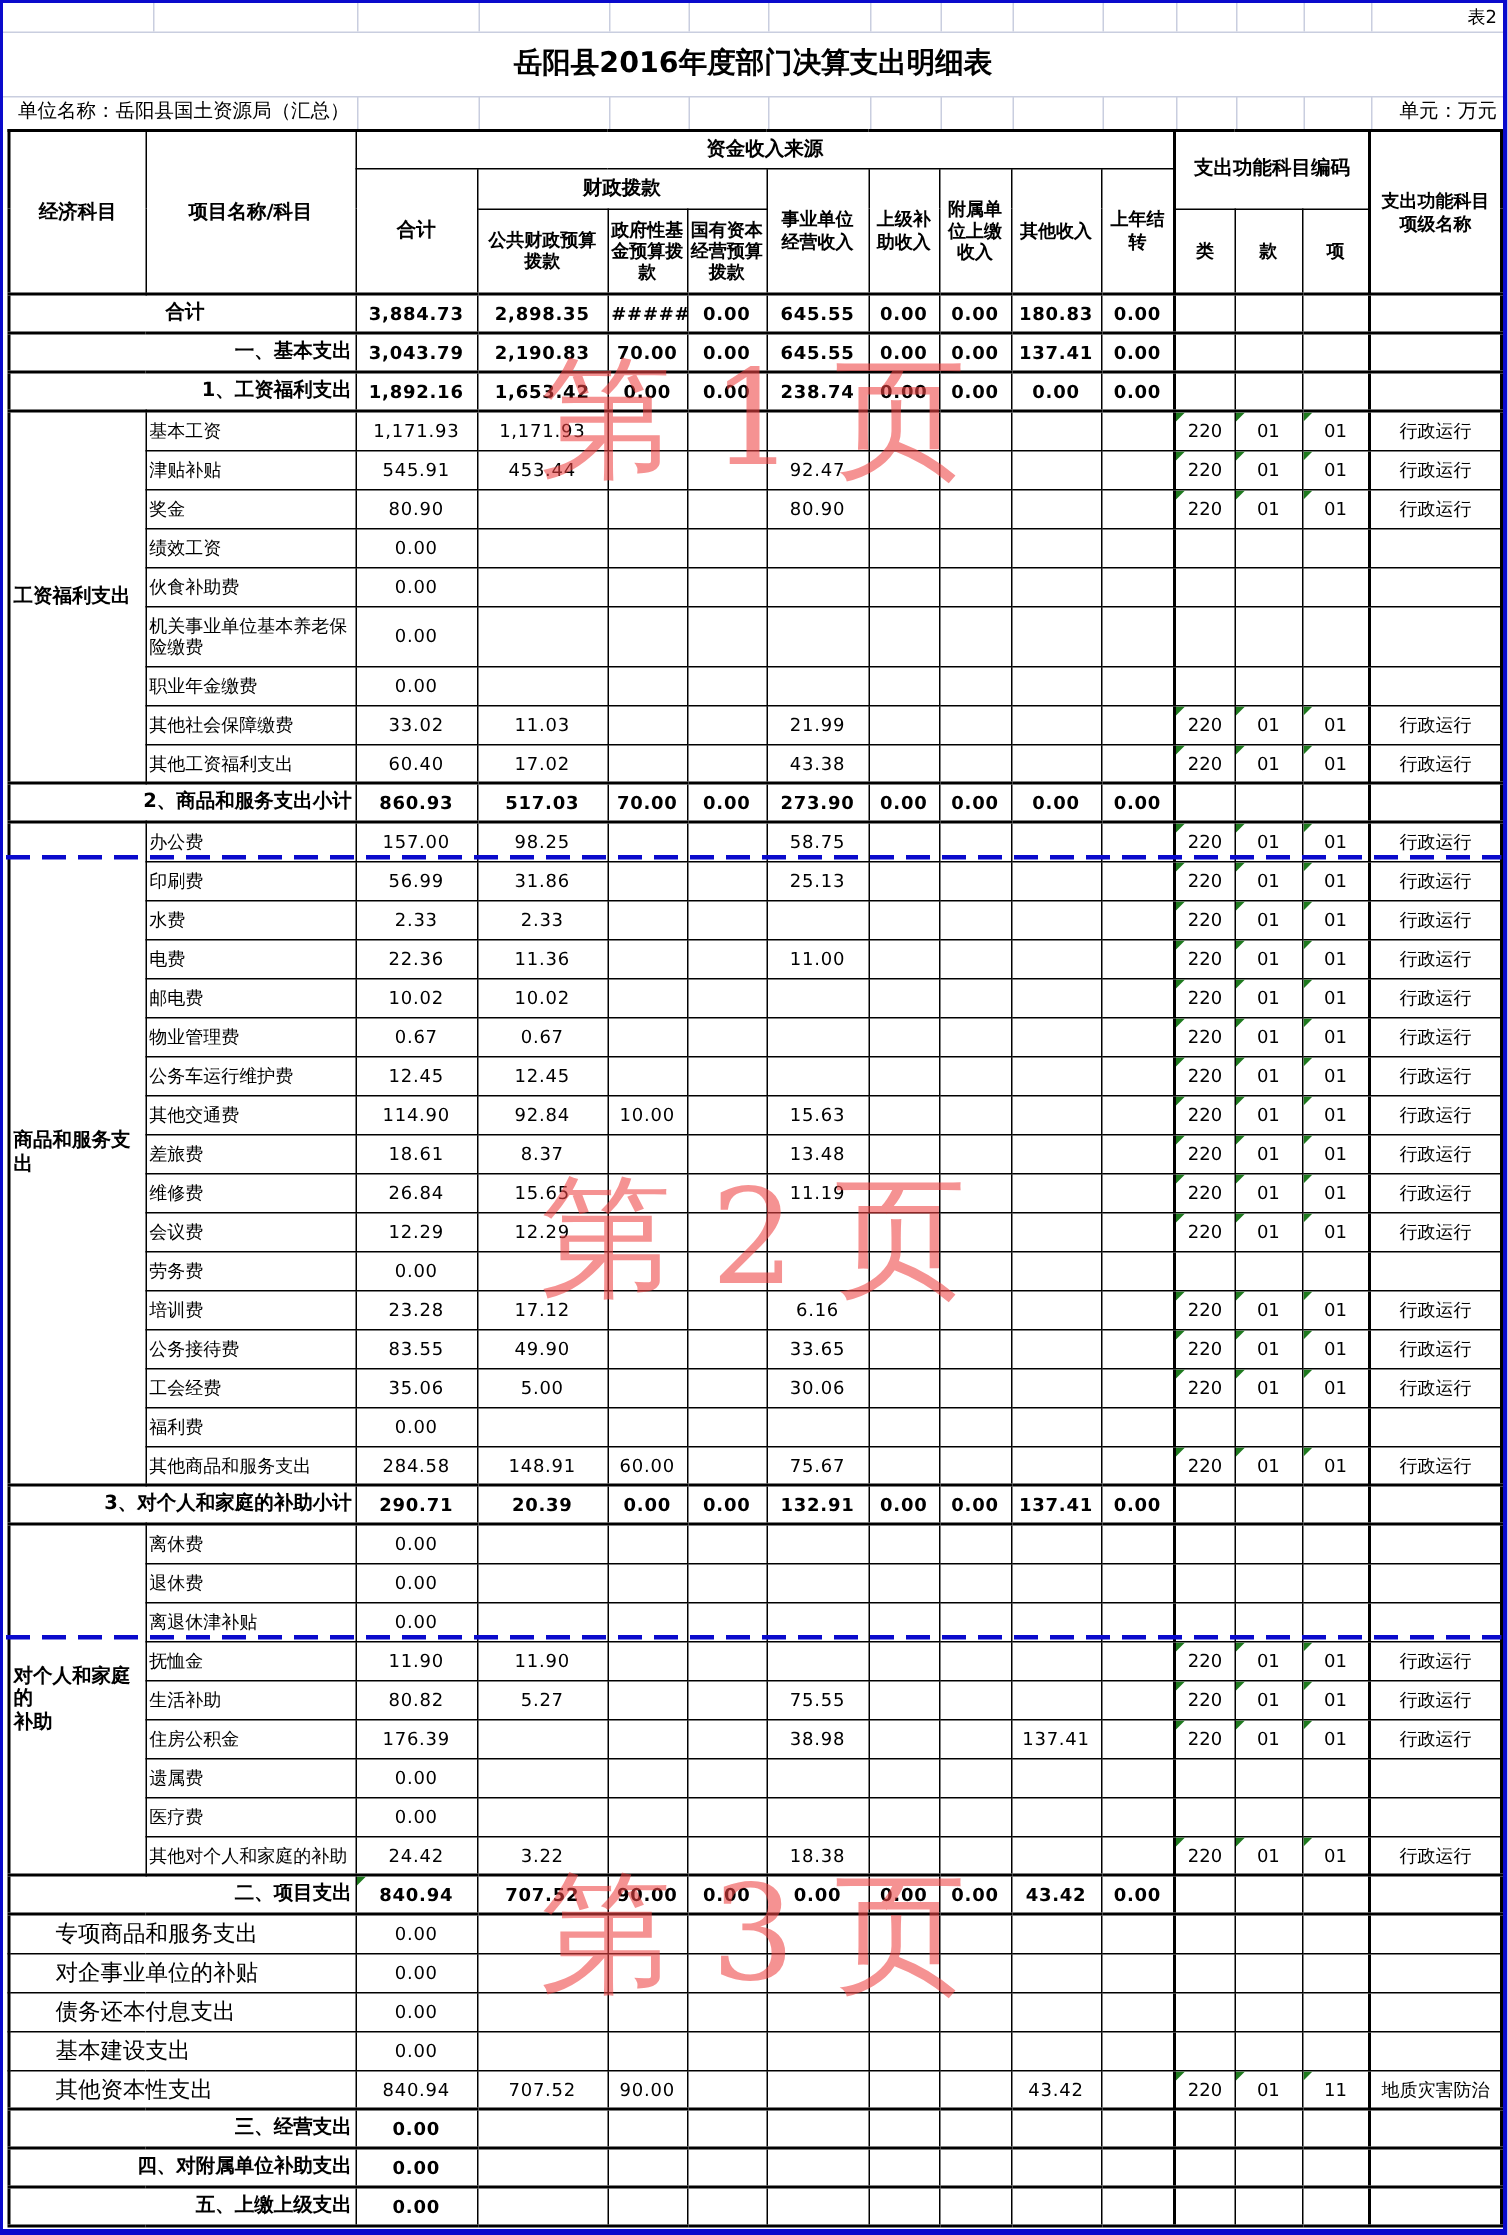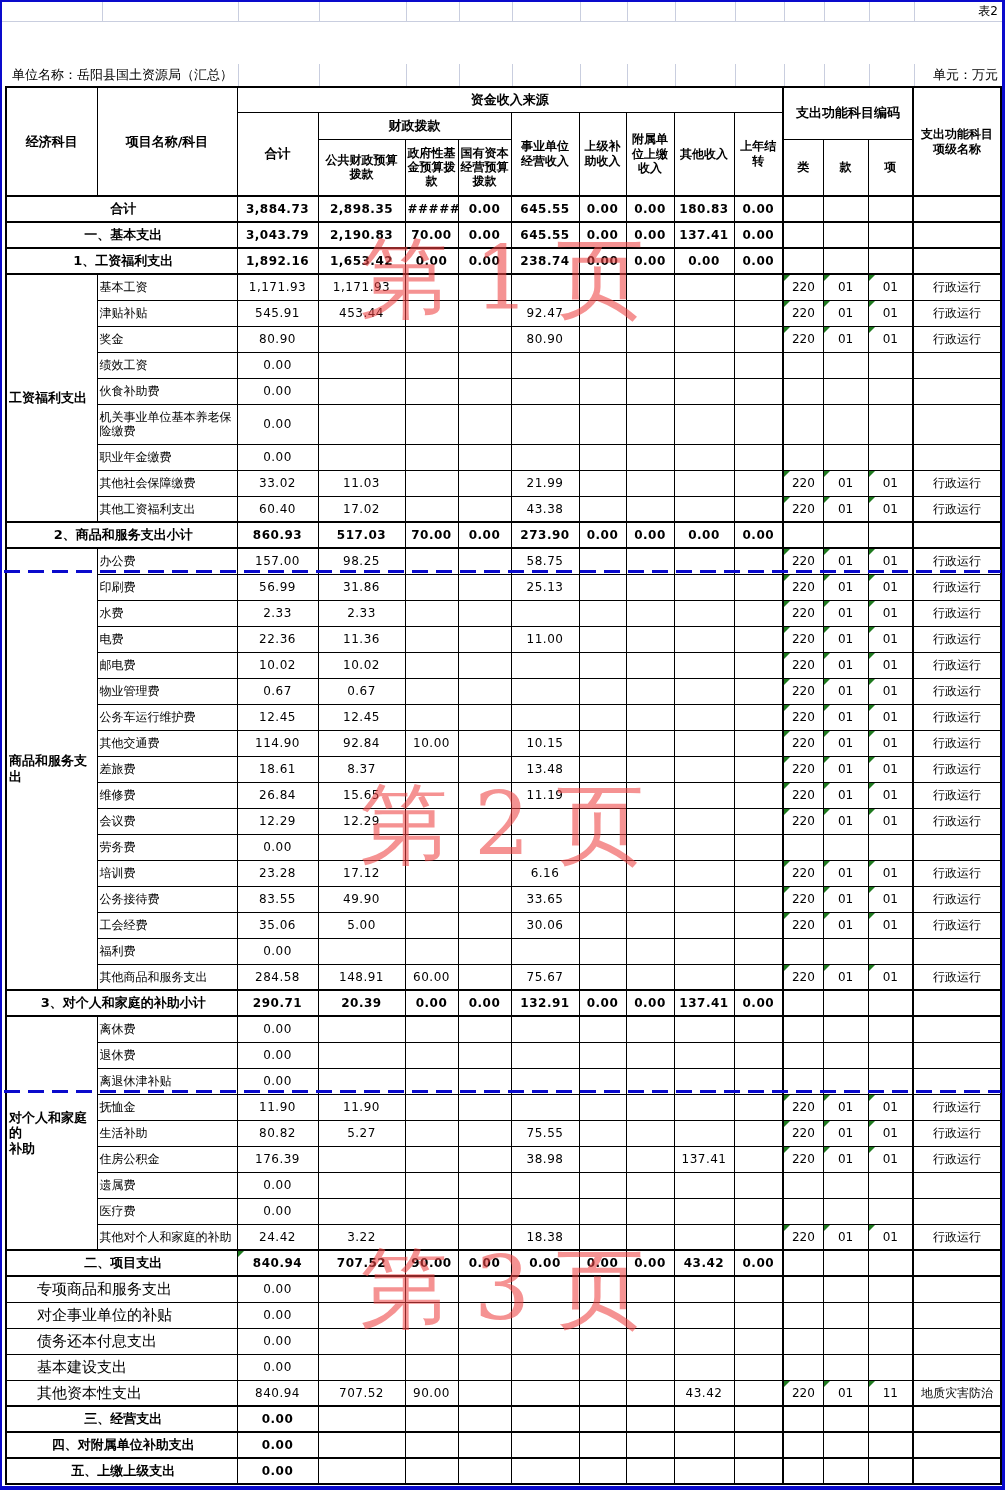--- a/index.html
+++ b/index.html
@@ -29,21 +29,21 @@
                        text-align:center; vertical-align:middle;
                        white-space:pre-line; line-height:1.2; }
   .grid thead th { font-weight:bold; font-size:12px; padding:0 1px; }
   .grid thead tr.h1 { height:25px; } .grid thead tr.h2 { height:27px; } .grid thead tr.h3 { height:57px; }
   .grid thead th.big { font-size:13px; }
   .grid tbody tr { height:26px; }
   .grid tbody tr.tall { height:40px; }
 
   .grid td.ilabel   { text-align:left; font-size:12px; }
   .grid td.glabel   { text-align:left; font-weight:bold; font-size:13px;margin-left:47px; }
-  .grid td.slabel   { text-align:center; font-weight:bold; padding-left:5px; }
+  .grid td.slabel   { text-align:right; font-weight:bold; padding-left:5px; }
   .grid td.slabel.c { text-align:center; }
   .grid td.sublabel { text-align:left; padding-left:30px; font-size:15px; }
   .grid td.num      { font-size:12px; letter-spacing:0.5px; }
   .grid td.code     { font-size:12px; }
   .grid td.fname    { font-size:12px; padding:0 1px; }
 
   .grid tr.r-total td, .grid tr.r-section td {
       border-top:2px solid #000; border-bottom:2px solid #000; font-weight:bold; }
   .thickL { border-left:2px solid #000 !important; }
 
@@ -78,20 +78,21 @@
       <i class="gl" style="left: 578px;"></i>
       <i class="gl" style="left: 625px;"></i>
       <i class="gl" style="left: 673px;"></i>
       <i class="gl" style="left: 733px;"></i>
       <i class="gl" style="left: 782px;"></i>
       <i class="gl" style="left: 822px;"></i>
       <i class="gl" style="left: 867px;"></i>
       <i class="gl" style="left: 912px;"></i>
     </div>
 
+  <div class="titlerow">岳阳县2016年度部门决算支出明细表</div>
 
   <div class="unitrow">
     <span class="uleft">单位名称：岳阳县国土资源局（汇总）</span>
     <span class="uright">单元：万元</span>
   <i class="gl" style="left: 236px;"></i>
       <i class="gl" style="left: 317px;"></i>
       <i class="gl" style="left: 404px;"></i>
       <i class="gl" style="left: 457px;"></i>
       <i class="gl" style="left: 510px;"></i>
       <i class="gl" style="left: 578px;"></i>
@@ -482,21 +483,21 @@
           <td class="code tri">01</td>
           <td class="code tri">01</td>
           <td class="fname thickL">行政运行</td>
         </tr>
         <tr class="r-item">
           <td class="ilabel">其他交通费</td>
           <td class="num">114.90</td>
           <td class="num">92.84</td>
           <td class="num">10.00</td>
           <td class="num"></td>
-          <td class="num">10.15</td>
+          <td class="num">15.63</td>
           <td class="num"></td>
           <td class="num"></td>
           <td class="num"></td>
           <td class="num"></td>
           <td class="code thickL tri">220</td>
           <td class="code tri">01</td>
           <td class="code tri">01</td>
           <td class="fname thickL">行政运行</td>
         </tr>
         <tr class="r-item">

